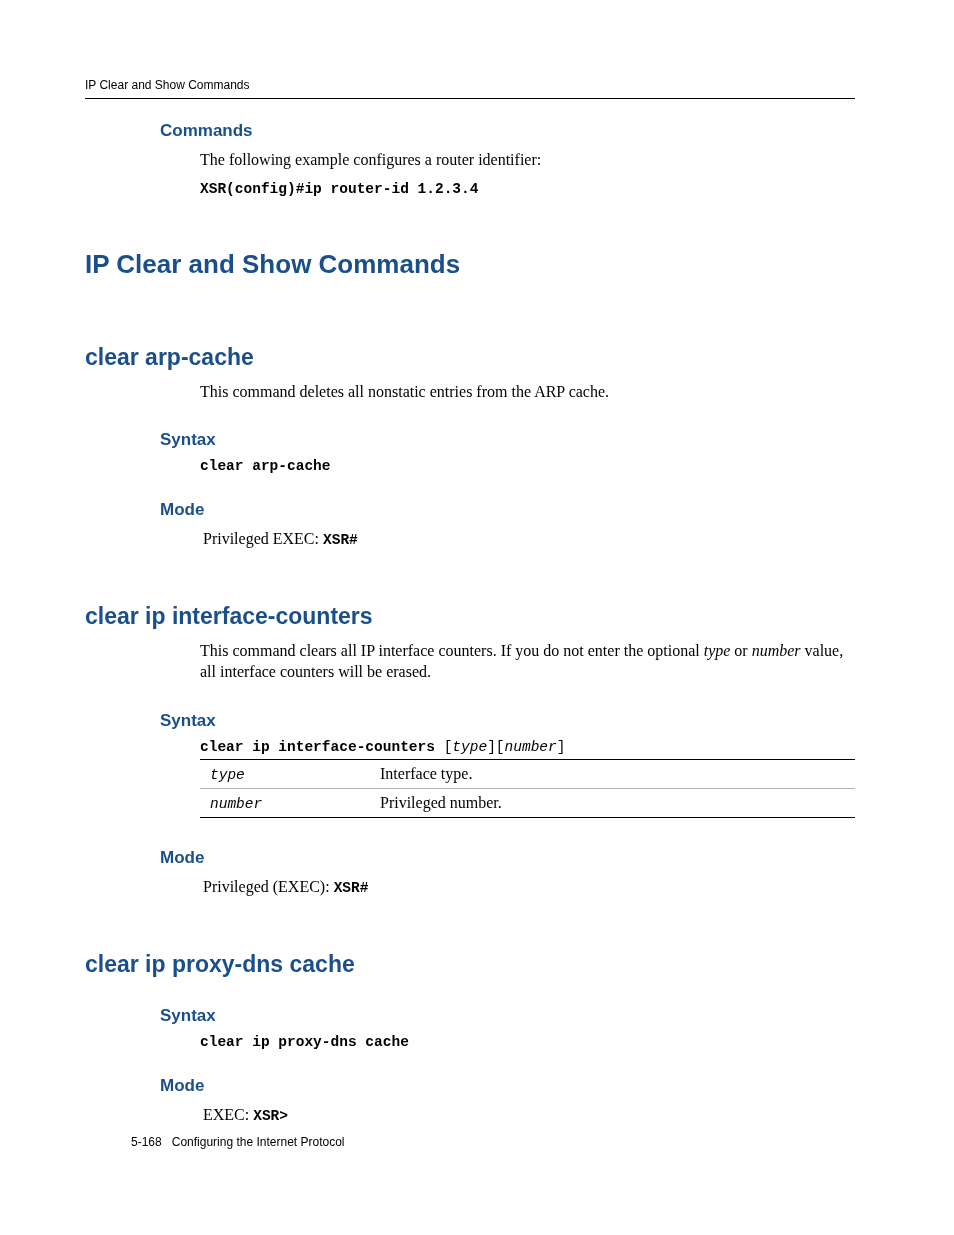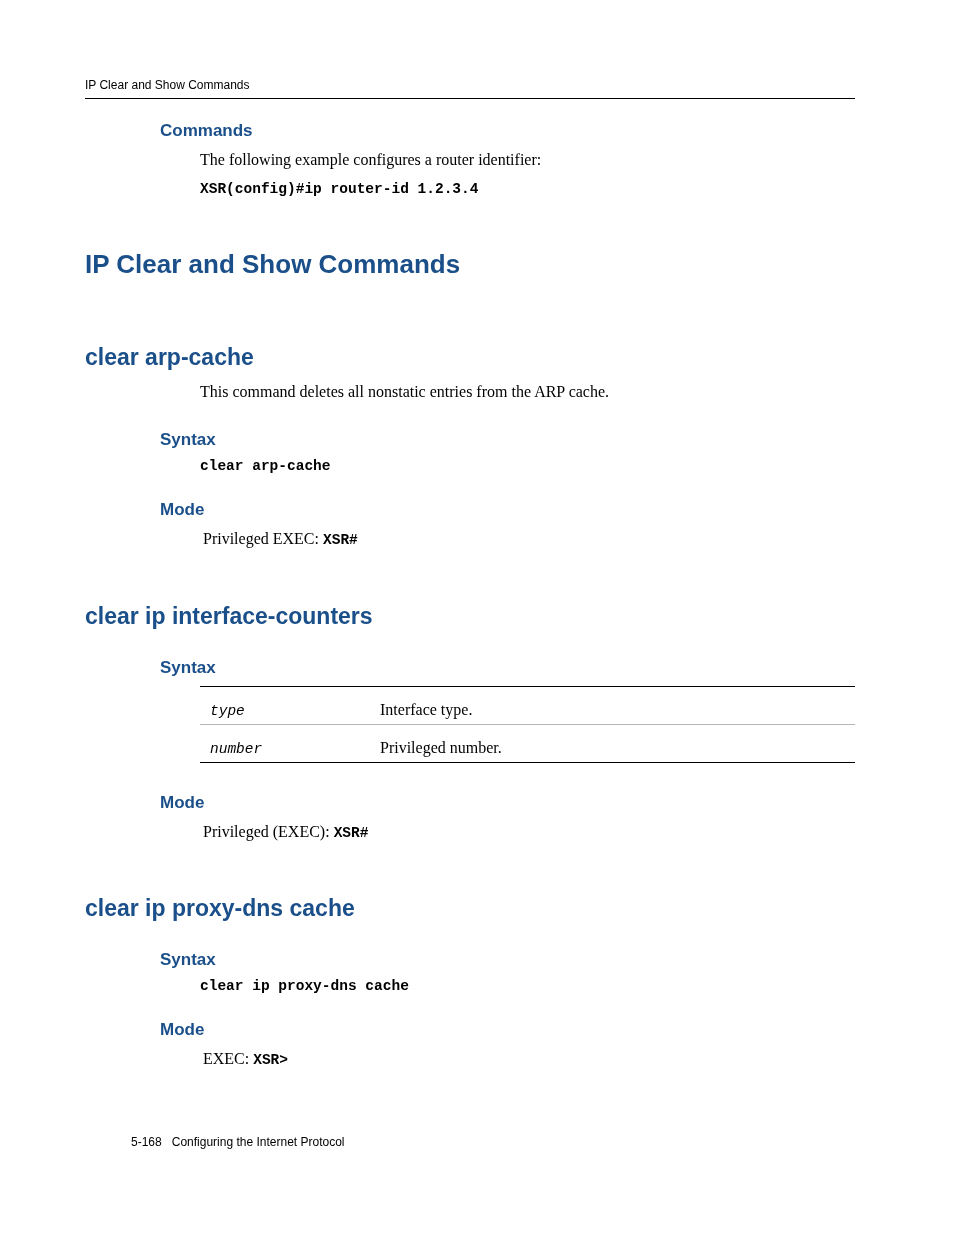--- a/index.html
+++ b/index.html
@@ -88,21 +88,20 @@
   .prow:first-child { border-top: none; }
   .pcell-a {
     width: 170px;
     font-family: "Courier New", monospace;
     font-style: italic;
     font-size: 14.5px;
   }
   .pcell-b {
     font-family: Georgia, "Times New Roman", serif;
     font-size: 16px;
-    margin-top: 9px;
   }
 
   
   .footer {
     position: absolute;
     left: 85px;
     bottom: 86px;
     font-family: Arial, Helvetica, sans-serif;
     font-size: 12px;
     color: #000;
@@ -135,23 +134,29 @@
 
   <div class="gap-l"></div>
   <div class="h-step ind-step">Mode</div>
   <p class="body ind-body2">
     <span>Privileged EXEC: </span><span class="mono bold">XSR#</span>
   </p>
 
   <div class="gap-m"></div>
 
   <div class="h2">clear ip interface-counters</div>
+  <p class="body ind-body">
+    <span>This command clears all IP interface counters. If you do not enter the optional </span><span class="ital">type</span><span> or </span><span class="ital">number</span><span> value, all interface counters will be erased.</span>
+  </p>
 
   <div class="gap-m"></div>
   <div class="h-step ind-step">Syntax</div>
+  <div class="mono ind-body">
+    <span class="bold">clear ip interface-counters </span><span>[</span><span class="ital">type</span><span>][</span><span class="ital">number</span><span>]</span>
+  </div>
 
   <div class="ptable">
     <div class="prow">
       <div class="pcell-a">type</div>
       <div class="pcell-b">Interface type.</div>
     </div>
     <div class="prow">
       <div class="pcell-a">number</div>
       <div class="pcell-b">Privileged number.</div>
     </div>

